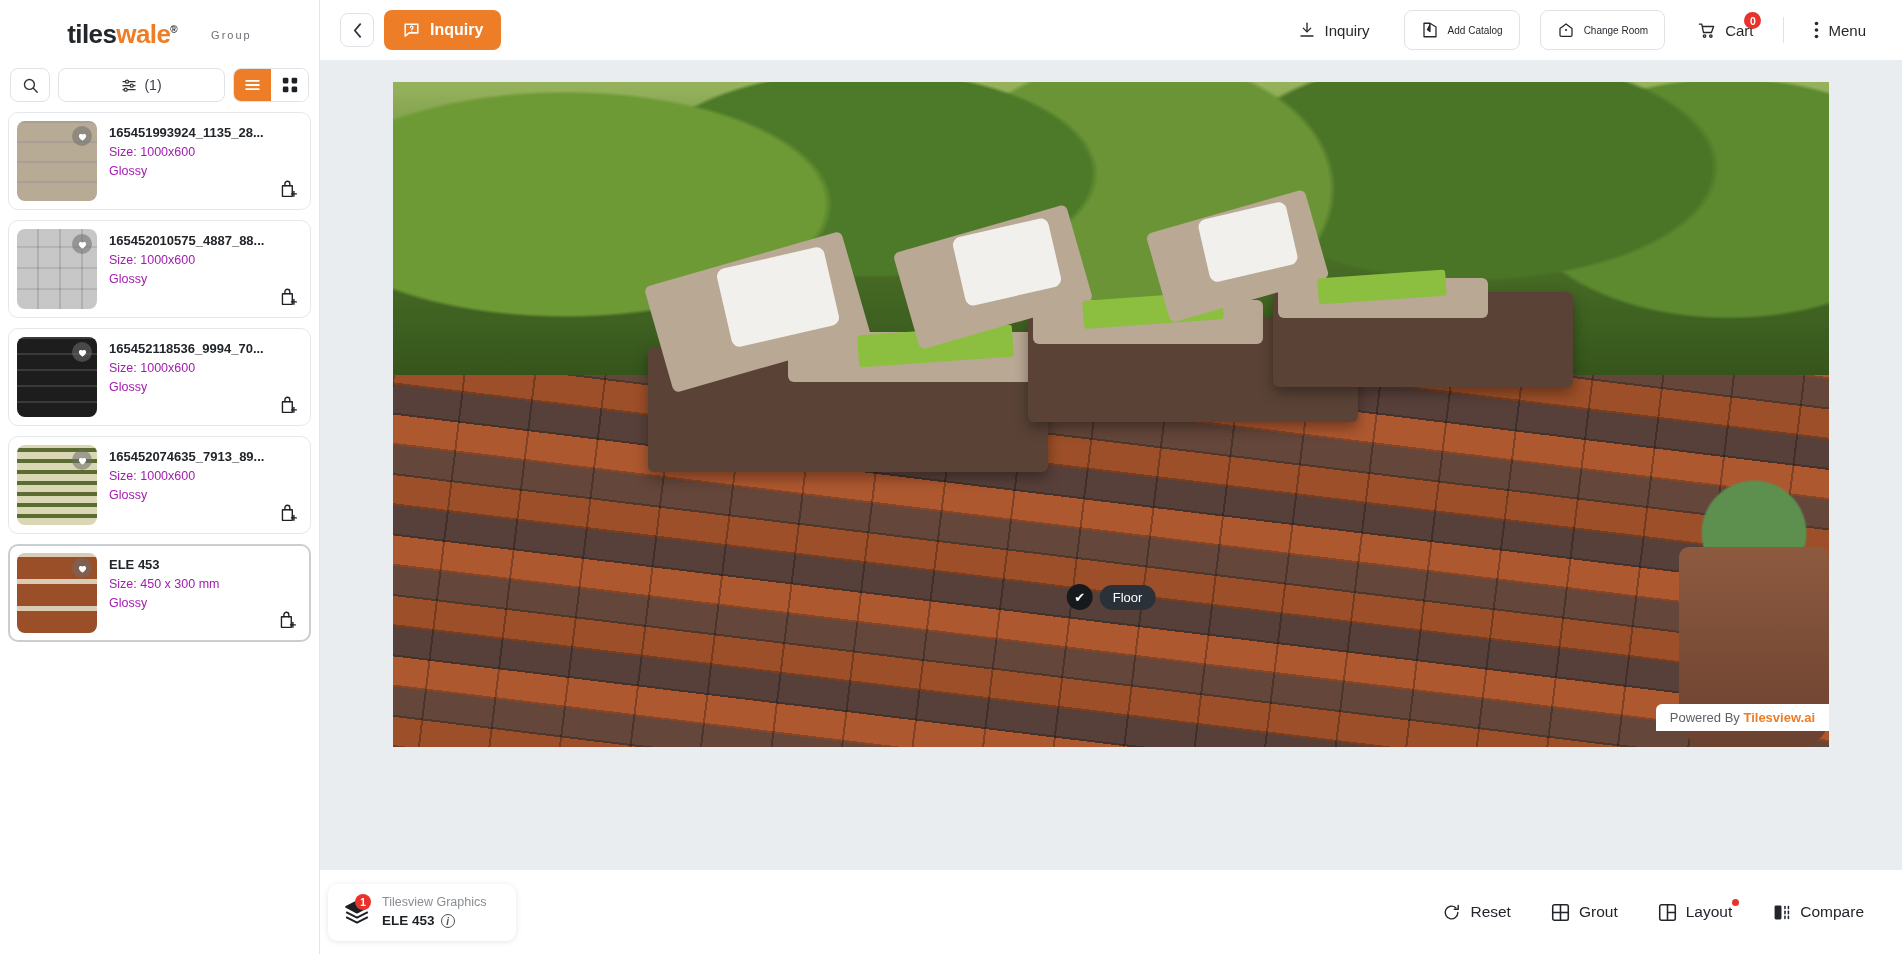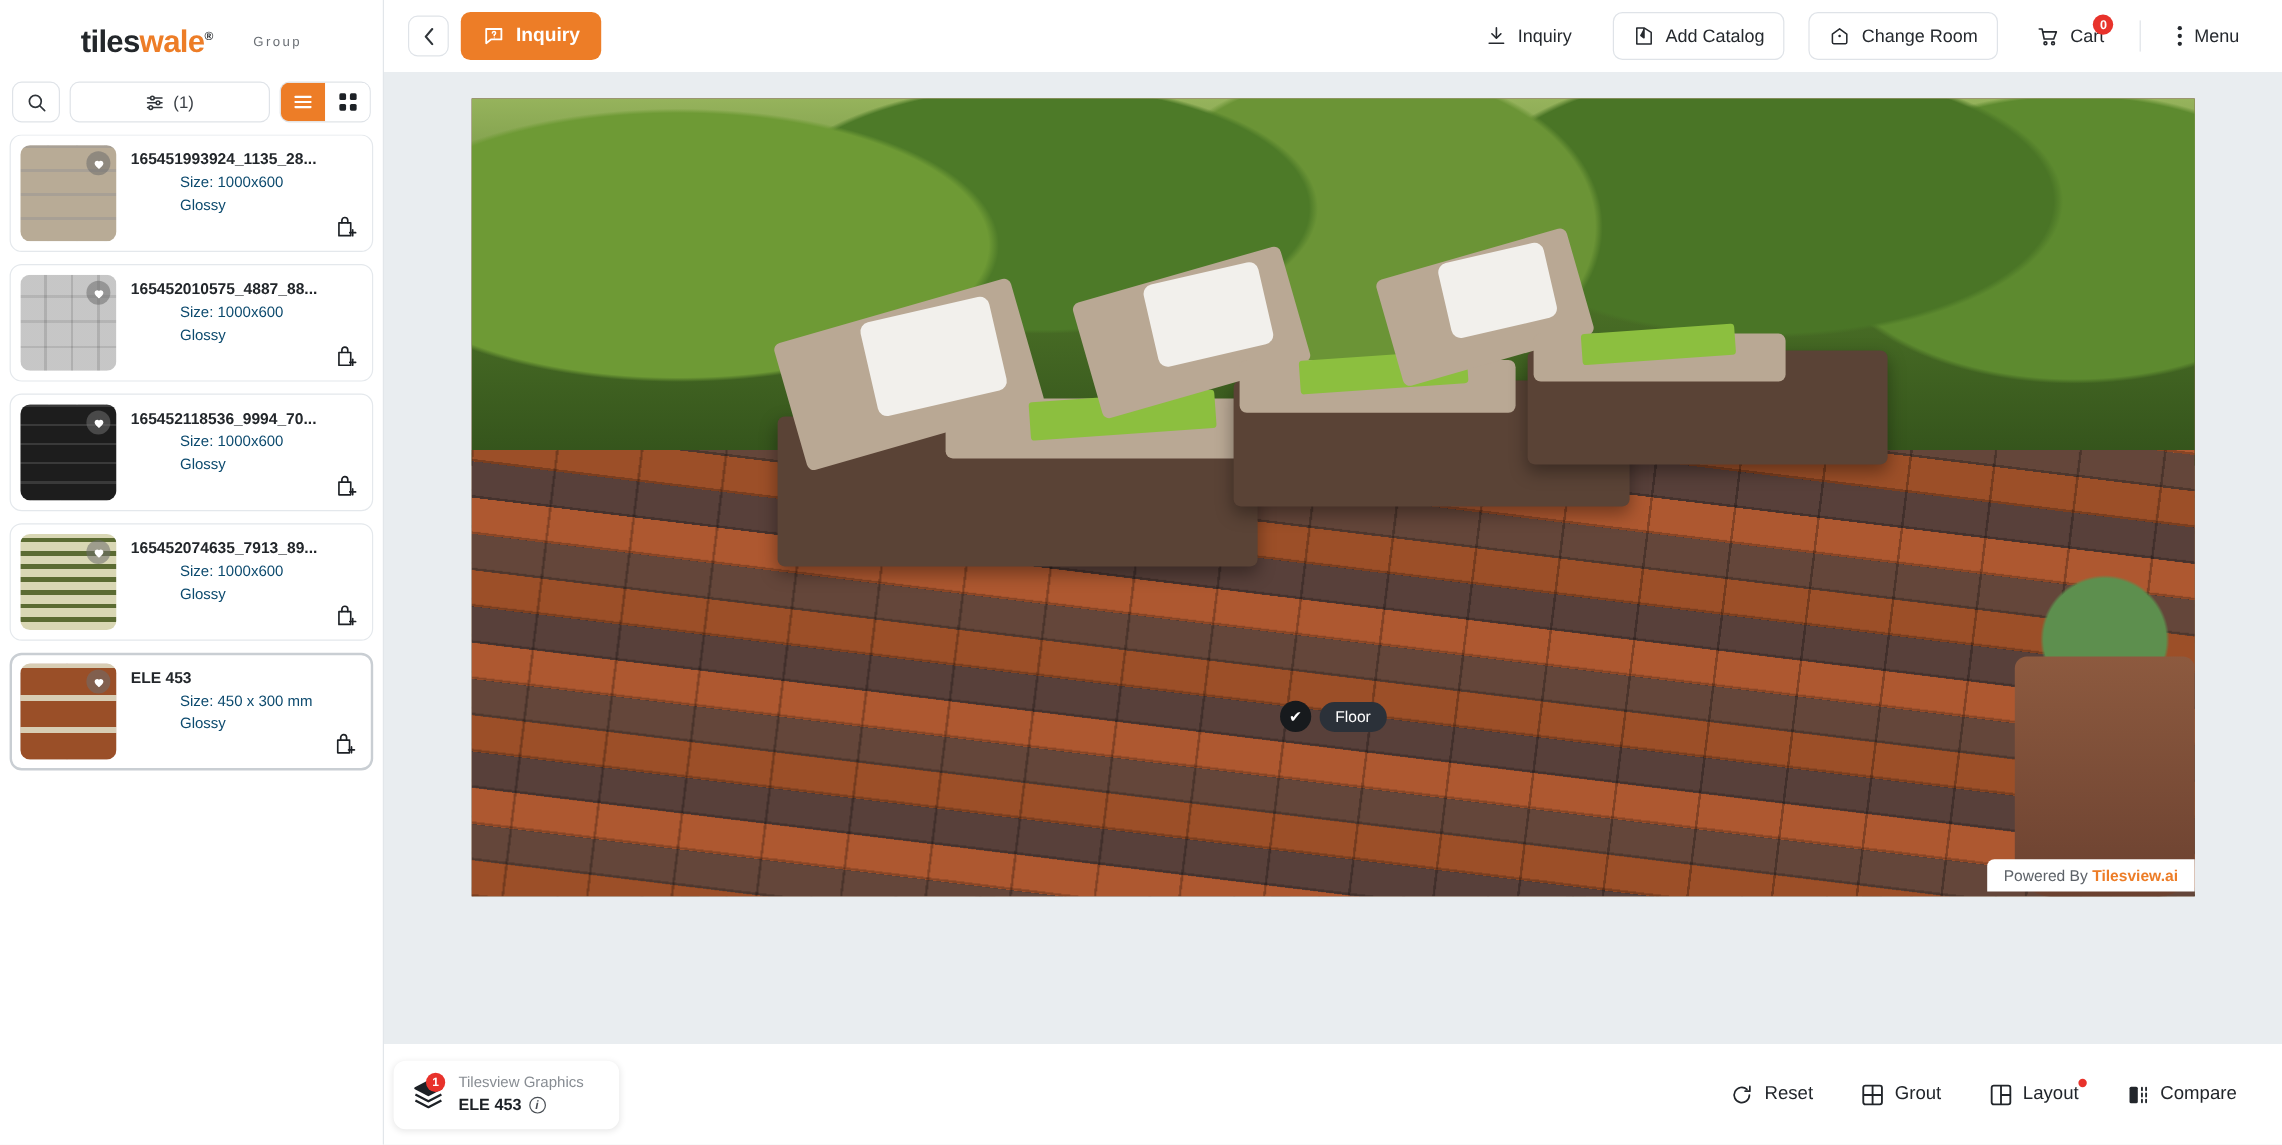--- a/index.html
+++ b/index.html
@@ -84,21 +84,21 @@
     background: rgba(110,110,110,0.55);
     display: flex; align-items: center; justify-content: center;
     color: #fff; font-size: 11px; line-height: 1;
   }
   .prod-info { flex: 1; min-width: 0; padding-top: 2px; }
   .prod-title {
     font-size: 13px; font-weight: 700; color: #22262a;
     white-space: nowrap; overflow: hidden; text-overflow: ellipsis;
     line-height: 1.5;
   }
-  .prod-meta { font-size: 12.5px; color: #0c4a6e; line-height: 1.55; margin-left: 41px; }
+  .prod-meta { font-size: 12.5px; color: #a21caf; line-height: 1.55; }
   .bag-btn {
     position: absolute; right: 12px; bottom: 10px;
     cursor: pointer; width: 18px; height: 20px;
   }
 
   
   .tex1 {
     background:
       linear-gradient(135deg, rgba(0,0,0,.12) 0 2px, transparent 2px 14px),
       repeating-linear-gradient(0deg,#b8ab96 0 18px,#a8a095 18px 20px),
@@ -154,21 +154,21 @@
     padding: 0 18px; font-size: 16px; font-weight: 600; cursor: pointer;
   }
   .spacer { flex: 1; }
   .tb-plain {
     display: flex; align-items: center; gap: 9px;
     padding: 0 14px; height: 40px; font-size: 15px; color: #25292e;
     cursor: pointer;
   }
   .tb-box {
     display: flex; align-items: center; gap: 9px;
-    padding: 0 16px; height: 40px; font-size: 15px; color: #25292e;
+    padding: 0 16px; height: 40px; font-size: 10px; color: #25292e;
     border: 1px solid #dfe3e8; border-radius: 8px; background: #fff;
     cursor: pointer; margin-left: 10px;
   }
   .cart-wrap { position: relative; display: flex; align-items: center; gap: 9px;
     padding: 0 14px; height: 40px; font-size: 15px; color: #25292e; cursor: pointer; margin-left: 8px; }
   .cart-badge {
     position: absolute; top: 2px; right: 6px;
     background: #E8322B; color: #fff; border-radius: 50%;
     width: 17px; height: 17px; font-size: 10.5px; font-weight: 700;
     display: flex; align-items: center; justify-content: center;
@@ -229,21 +229,21 @@
     width: 26px; height: 26px; border-radius: 50%;
     background: #171a1d; color: #fff;
     display: flex; align-items: center; justify-content: center;
     font-size: 13px; cursor: pointer;
   }
   .chip-label {
     background: #2b3139; color: #fff; font-size: 13px;
     padding: 5px 13px; border-radius: 14px; cursor: pointer;
   }
   .powered {
-    position: absolute; right: 0px; bottom: 4px;
+    position: absolute; right: 0px; bottom: 16px;
     background: #fff; padding: 6px 14px; border-radius: 6px 0 0 0;
     font-size: 13px; color: #5d6view;
     color: #5d6268;
   }
   .powered b { color: #ED7D27; }
 
   
   .bottombar {
     height: 84px; background: #fff;
     display: flex; align-items: center;

